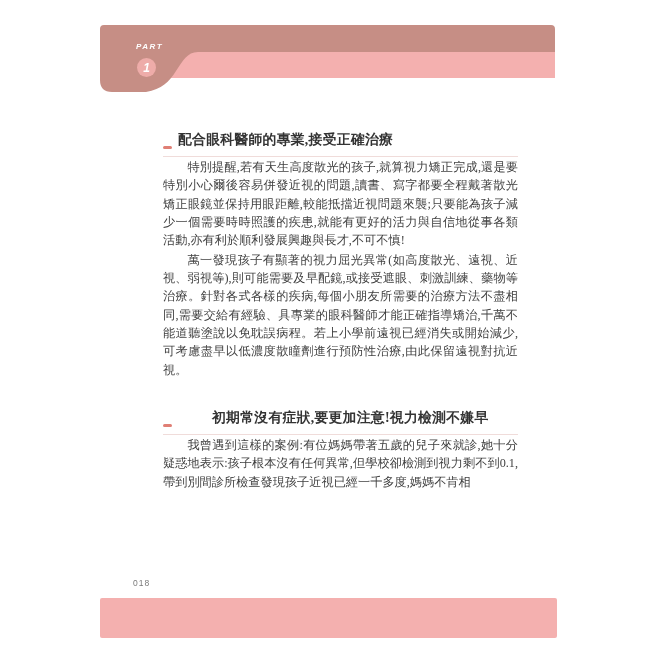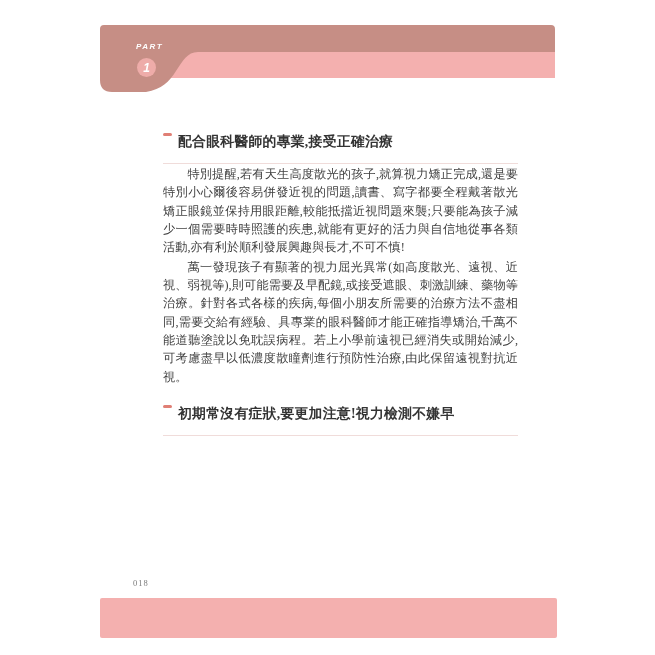--- a/index.html
+++ b/index.html
@@ -19,39 +19,39 @@
     background:#eeaca9;color:#ffffff;
     font-family:"Liberation Sans",sans-serif;font-size:12px;font-weight:bold;font-style:italic;
     display:flex;align-items:center;justify-content:center;
   }
   
   .column{
     position:absolute;left:163px;top:133px;width:355px;
     color:#3f3f3f;
   }
   .sec-heading{
-    display:flex;align-items:flex-start;
-    height:16px;padding-bottom:14px;border-bottom:1px solid #f0dcda;
+    display:flex;align-items:flex-end;
+    height:16px;padding-bottom:7px;border-bottom:1px solid #f0dcda;
     color:#333333;font-size:13.8px;font-weight:bold;letter-spacing:0.3px;
   }
   .sec-heading .dash{
     width:9px;height:3px;border-radius:2px;background:#e07f75;
     margin-right:6px;flex:0 0 auto;
   }
-  .sec-heading.second{margin-top:19px;}
+  .sec-heading.second{margin-top:32px;gap:34px;}
   .column p{
     margin:1px 0 0 0;
     font-size:12.2px;line-height:18.35px;
     text-align:justify;text-indent:2em;
     letter-spacing:0;
   }
   
   .page-number{
     position:absolute;left:133px;top:578px;
-    color:#7a7a7a;font-family:Liberation Serif, serif;
+    color:#7a7a7a;font-family:Liberation Sans, sans-serif;
     font-size:8.5px;letter-spacing:1px;
   }
   .footer-bar{
     position:absolute;left:100px;top:598px;width:457px;height:40px;
     background:#f4b0af;border-radius:2px;
   }
 </style>
 </head>
 <body>
 
@@ -77,19 +77,20 @@
       <span class="dash"></span>
       <span>配合眼科醫師的專業,接受正確治療</span>
     </div>
     <p>特別提醒,若有天生高度散光的孩子,就算視力矯正完成,還是要特別小心爾後容易併發近視的問題,讀書、寫字都要全程戴著散光矯正眼鏡並保持用眼距離,較能抵擋近視問題來襲;只要能為孩子減少一個需要時時照護的疾患,就能有更好的活力與自信地從事各類活動,亦有利於順利發展興趣與長才,不可不慎!</p>
     <p>萬一發現孩子有顯著的視力屈光異常(如高度散光、遠視、近視、弱視等),則可能需要及早配鏡,或接受遮眼、刺激訓練、藥物等治療。針對各式各樣的疾病,每個小朋友所需要的治療方法不盡相同,需要交給有經驗、具專業的眼科醫師才能正確指導矯治,千萬不能道聽塗說以免耽誤病程。若上小學前遠視已經消失或開始減少,可考慮盡早以低濃度散瞳劑進行預防性治療,由此保留遠視對抗近視。</p>
 
     <div class="sec-heading second">
       <span class="dash"></span>
       <span>初期常沒有症狀,要更加注意!視力檢測不嫌早</span>
     </div>
+    <p>我曾遇到這樣的案例:有位媽媽帶著五歲的兒子來就診,她十分疑惑地表示:孩子根本沒有任何異常,但學校卻檢測到視力剩不到0.1,帶到別間診所檢查發現孩子近視已經一千多度,媽媽不肯相</p>
 
   </div>
 
   <div class="page-number">018</div>
   <div class="footer-bar"></div>
 
 </div>
 
 </body></html>

